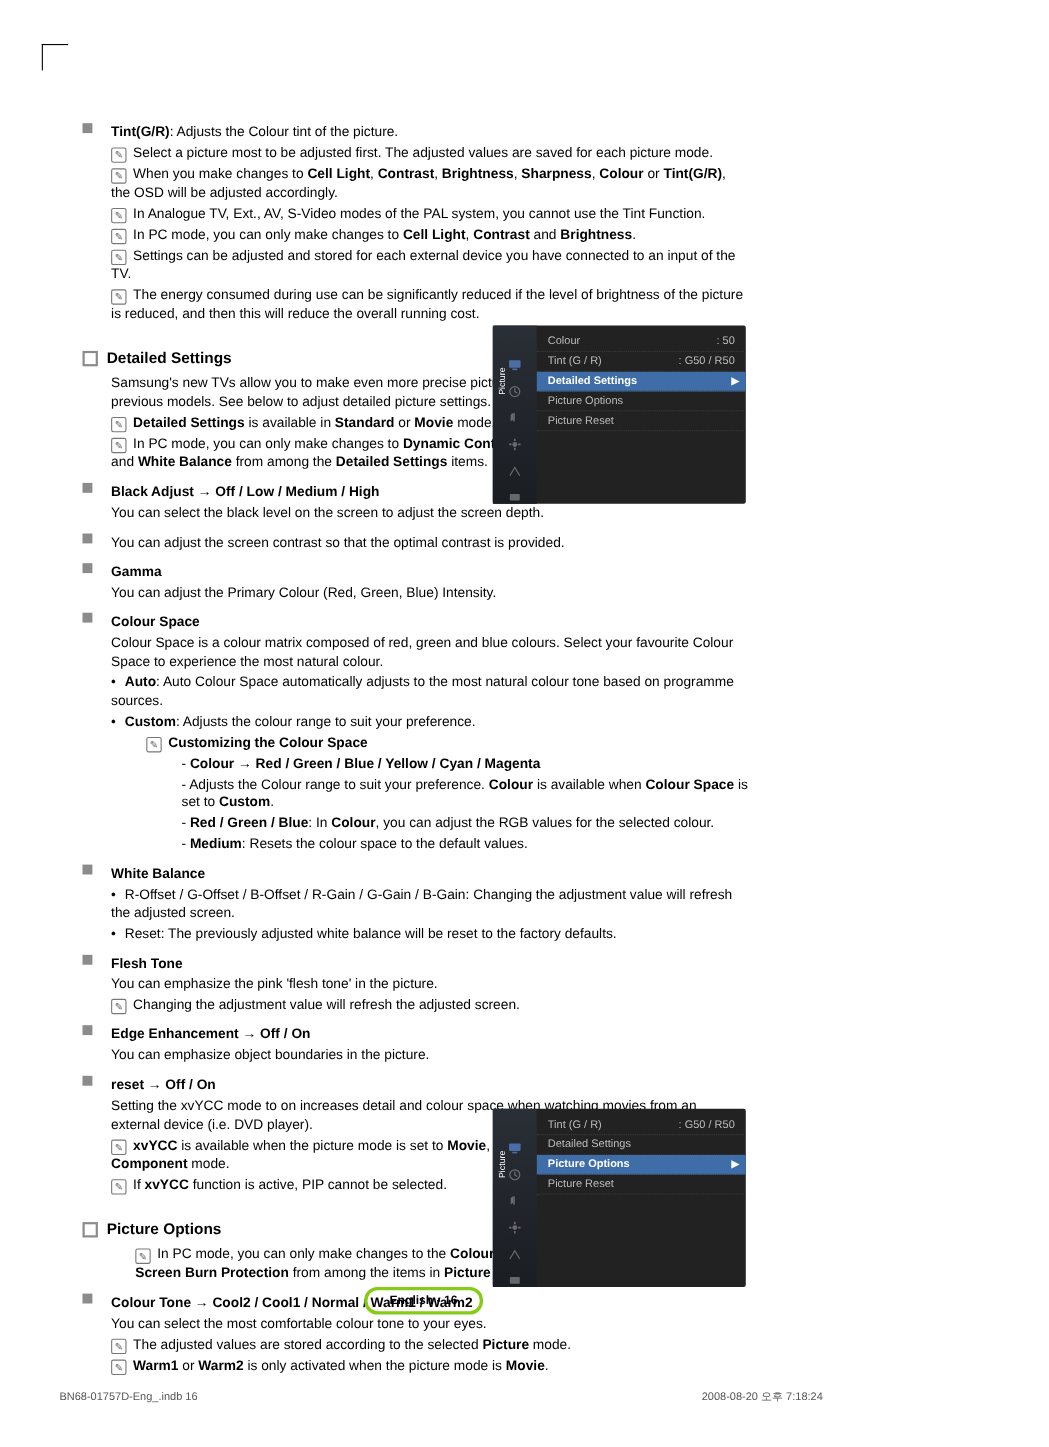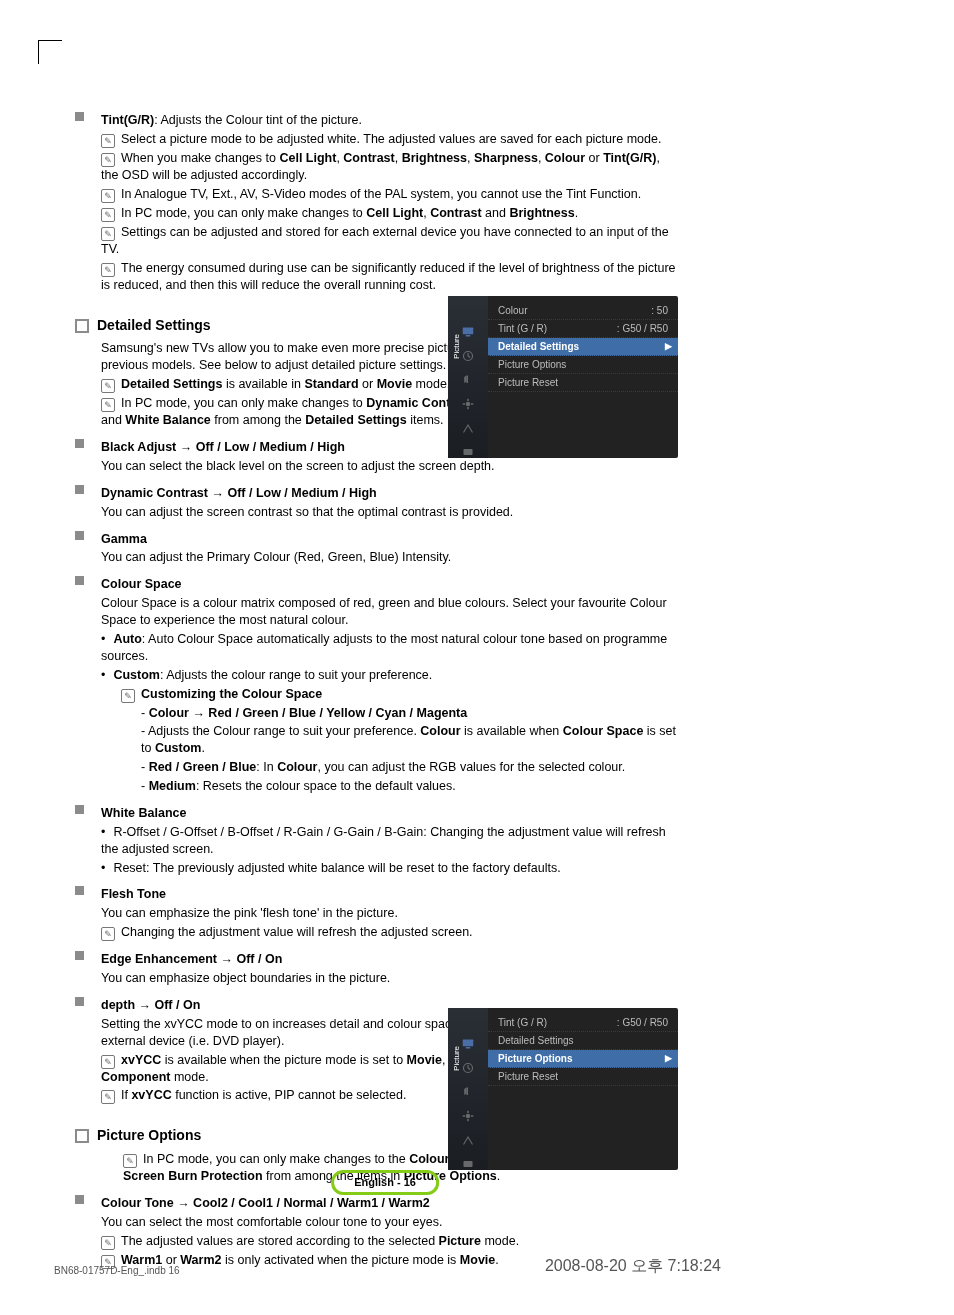--- a/index.html
+++ b/index.html
@@ -53,21 +53,21 @@
     margin-right: 6px;
     vertical-align: -1px;
   }
   .row { display: flex; }
   .left-gutter { width: 26px; flex: 0 0 26px; }
   .left-gutter2 { width: 48px; flex: 0 0 48px; text-align: left; }
   .content { flex: 1; }
   .bold { font-weight: bold; }
   .sec-title { font-weight: bold; font-size: 14px; margin: 14px 0 4px 0; }
   .sub-title { font-weight: bold; }
-  .indent { margin-left: 20px; }
+  .indent { margin-left: 32px; }
   .bullet-dot::before { content: "•"; margin-right: 8px; }
   .dash::before { content: "- "; }
   .menu-screenshot {
     position: absolute;
     width: 230px;
     background: #222;
     border-radius: 2px;
     font-size: 10px;
     color: #bcbcbc;
     padding: 0;
@@ -125,38 +125,38 @@
     font-size: 11px;
     font-weight: bold;
   }
   .footer-left {
     position: absolute;
     left: 54px; bottom: 38px;
     font-size: 10px; color: #555;
   }
   .footer-right {
     position: absolute;
-    right: 49px; bottom: 38px;
-    font-size: 16px; color: #555;
+    right: 22px; bottom: 38px;
+    font-size: 10px; color: #555;
   }
   p { margin: 2px 0; }
   .block { margin-bottom: 6px; }
   .wraplimit { max-width: 440px; }
 </style>
 </head>
 <body>
 
 <div class="page">
   <div class="crop-tl"></div>
 
   <div class="row block">
     <div class="left-gutter"><span class="sq-bullet"></span></div>
     <div class="content">
       <p><span class="bold">Tint(G/R)</span><span>: Adjusts the Colour tint of the picture.</span></p>
-      <p><span class="note-icon">✎</span><span>Select a picture mode to be adjusted white. The adjusted values are saved for each picture mode.</span></p>
+      <p><span class="note-icon">✎</span><span>Select a picture most to be adjusted first. The adjusted values are saved for each picture mode.</span></p>
       <p><span class="note-icon">✎</span><span>When you make changes to <b>Cell Light</b>, <b>Contrast</b>, <b>Brightness</b>, <b>Sharpness</b>, <b>Colour</b> or <b>Tint(G/R)</b>, the OSD will be adjusted accordingly.</span></p>
       <p><span class="note-icon">✎</span><span>In Analogue TV, Ext., AV, S-Video modes of the PAL system, you cannot use the Tint Function.</span></p>
       <p><span class="note-icon">✎</span><span>In PC mode, you can only make changes to <b>Cell Light</b>, <b>Contrast</b> and <b>Brightness</b>.</span></p>
       <p><span class="note-icon">✎</span><span>Settings can be adjusted and stored for each external device you have connected to an input of the TV.</span></p>
       <p><span class="note-icon">✎</span><span>The energy consumed during use can be significantly reduced if the level of brightness of the picture is reduced, and then this will reduce the overall running cost.</span></p>
     </div>
   </div>
 
   <div class="row">
     <div style="width:0"></div>
@@ -177,21 +177,20 @@
     <div class="left-gutter"><span class="sq-bullet"></span></div>
     <div class="content">
       <p class="sub-title">Black Adjust → Off / Low / Medium / High</p>
       <p>You can select the black level on the screen to adjust the screen depth.</p>
     </div>
   </div>
 
   <div class="row block">
     <div class="left-gutter"><span class="sq-bullet"></span></div>
     <div class="content">
-      <p class="sub-title">Dynamic Contrast → Off / Low / Medium / High</p>
       <p>You can adjust the screen contrast so that the optimal contrast is provided.</p>
     </div>
   </div>
 
   <div class="row block">
     <div class="left-gutter"><span class="sq-bullet"></span></div>
     <div class="content">
       <p class="sub-title">Gamma</p>
       <p>You can adjust the Primary Colour (Red, Green, Blue) Intensity.</p>
     </div>
@@ -238,21 +237,21 @@
     <div class="left-gutter"><span class="sq-bullet"></span></div>
     <div class="content">
       <p class="sub-title">Edge Enhancement → Off / On</p>
       <p>You can emphasize object boundaries in the picture.</p>
     </div>
   </div>
 
   <div class="row block">
     <div class="left-gutter"><span class="sq-bullet"></span></div>
     <div class="content">
-      <p class="sub-title">depth → Off / On</p>
+      <p class="sub-title">reset → Off / On</p>
       <p>Setting the xvYCC mode to on increases detail and colour space when watching movies from an external device (i.e. DVD player).</p>
       <p><span class="note-icon">✎</span><span><b>xvYCC</b> is available when the picture mode is set to <b>Movie</b>, and the external input is set to <b>HDMI</b> or <b>Component</b> mode.</span></p>
       <p><span class="note-icon">✎</span><span>If <b>xvYCC</b> function is active, PIP cannot be selected.</span></p>
     </div>
   </div>
 
   <div class="row">
     <div style="width:0"></div>
     <div class="content">
       <div class="sec-title"><span class="q-bullet"></span><span>Picture Options</span></div>

